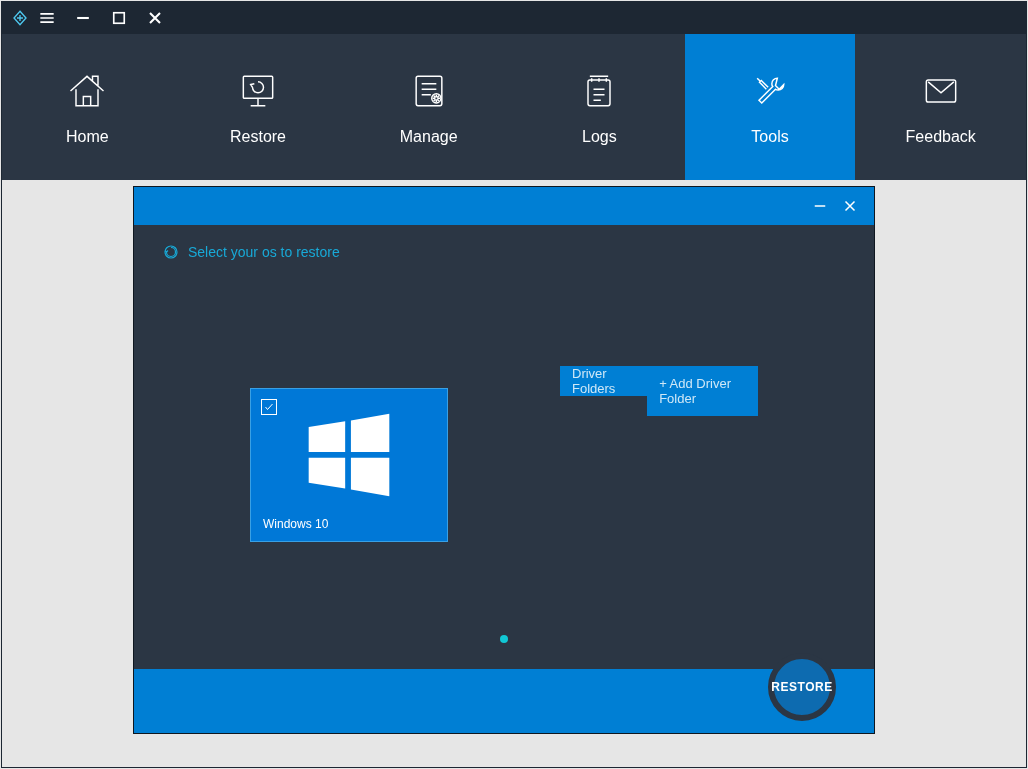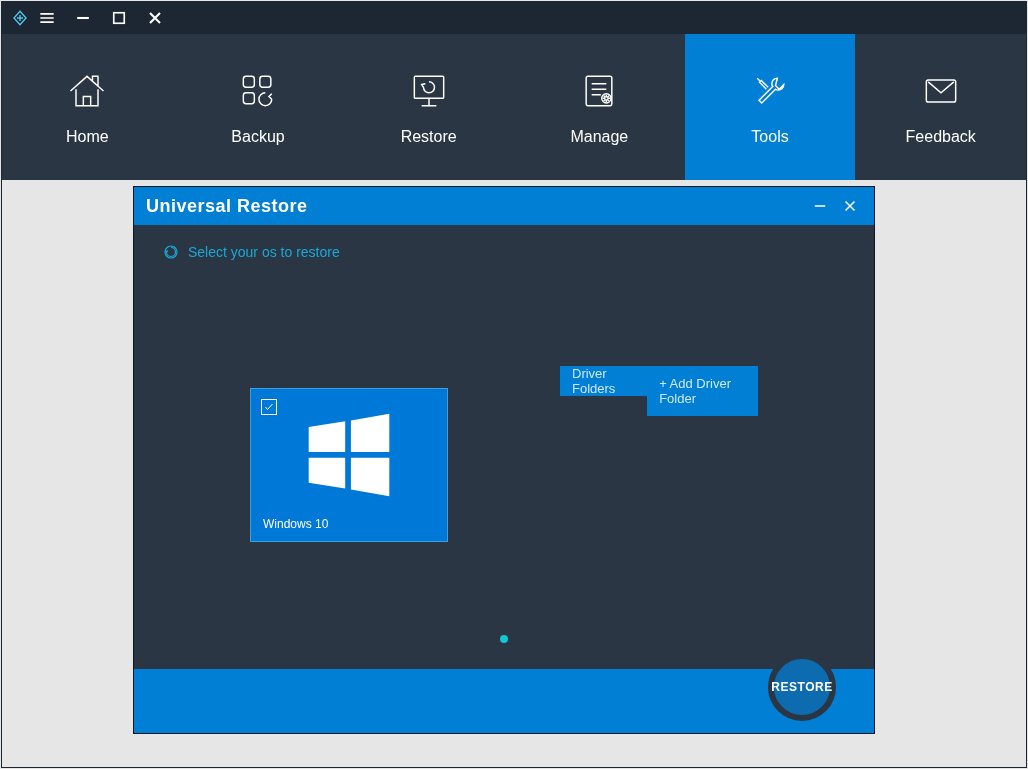--- a/index.html
+++ b/index.html
@@ -142,49 +142,48 @@
       <div class="icon">
         <svg viewBox="0 0 48 48" width="44" height="44">
             <path d="M6 24 L24 8 L42 24 M12 22 V40 H36 V22 M20 40 V30 H28 V40 M30 14 V8 H36 V18"></path>
           </svg>
       </div>
       <div class="label">Home</div>
     </div>
     <div class="nav-item">
       <div class="icon">
         <svg viewBox="0 0 48 48" width="44" height="44">
-          <rect x="8" y="8" width="12" height="12" rx="3"></rect>
-            <rect x="26" y="8" width="12" height="12" rx="3"></rect>
-          <rect x="8" y="26" width="12" height="12" rx="3"></rect>
-          <path d="M32 26 a7 7 0 1 0 7 7 M39 33 l-3 -3 l3 -3"></path>
-        </svg>
-      </div>
-      <div class="label">Backup</div>
-    </div>
-    <div class="nav-item">
-      <div class="icon">
-        <svg viewBox="0 0 48 48" width="44" height="44">
           <rect x="8" y="8" width="32" height="24" rx="1"></rect>
           <path d="M16 40 H32 M24 32 V40"></path>
           <path d="M24 14 a6 6 0 1 1 -6 6 M18 20 l-2 -3 l4 -1"></path>
         </svg>
       </div>
       <div class="label">Restore</div>
     </div>
     <div class="nav-item">
       <div class="icon">
         <svg viewBox="0 0 48 48" width="44" height="44">
           <rect x="10" y="8" width="28" height="32" rx="2"></rect>
           <path d="M16 16 H32 M16 22 H32 M16 28 H26"></path>
           <circle cx="32" cy="32" r="5"></circle>
             <path d="M32 28 V31 M32 33 V36 M28 32 H31 M33 32 H36 M29 29 L31 31 M33 33 L35 35 M35 29 L33 31 M31 33 L29 35"></path>
         </svg>
       </div>
       <div class="label">Manage</div>
     </div>
+    <div class="nav-item">
+      <div class="icon">
+        <svg viewBox="0 0 48 48" width="44" height="44">
+          <rect x="12" y="12" width="24" height="28" rx="2"></rect>
+          <path d="M16 10 V14 M24 10 V14 M32 10 V14 M14 8 H34"></path>
+          <path d="M18 22 H30 M18 28 H30 M18 34 H26"></path>
+        </svg>
+      </div>
+      <div class="label">Logs</div>
+    </div>
     <div class="nav-item active">
       <div class="icon">
         <svg viewBox="0 0 48 48" width="44" height="44">
           <path d="M32 10 a6 6 0 0 0 -6 6 c0 1 0 2 1 3 L12 34 l3 3 L30 22 c1 1 2 1 3 1 a6 6 0 0 0 6 -6 l-5 5 -4 -4 z"></path>
           <path d="M14 12 L22 20 M12 14 L20 22 M10 10 L14 14"></path>
         </svg>
       </div>
       <div class="label">Tools</div>
     </div>
     <div class="nav-item">
@@ -194,21 +193,20 @@
           <path d="M10 14 L24 26 L38 14"></path>
         </svg>
       </div>
       <div class="label">Feedback</div>
     </div>
   </div>
 
   <div class="content">
     <div class="dialog">
       <div class="dialog-title">
-        <span>Universal Restore</span>
         <span class="spacer"></span>
         <div class="dctrl">
           <svg viewBox="0 0 24 24" width="18" height="18">
               <path d="M5 12h14"></path>
             </svg>
         </div>
         <div class="dctrl">
           <svg viewBox="0 0 24 24" width="18" height="18">
               <path d="M6 6l12 12M18 6L6 18"></path>
             </svg>

